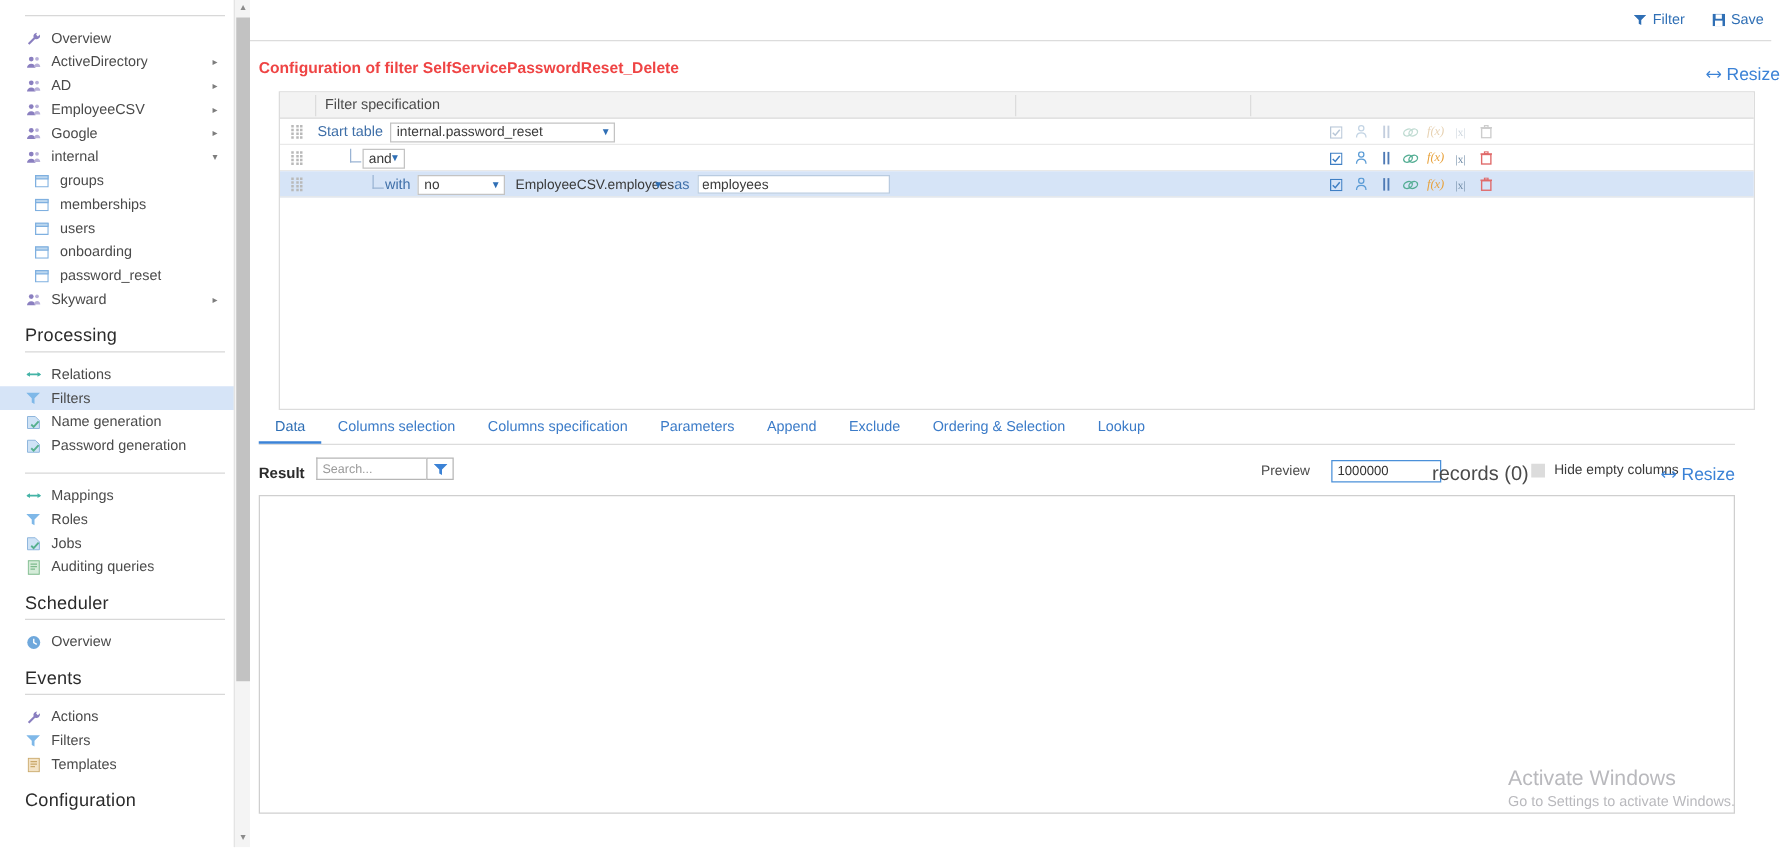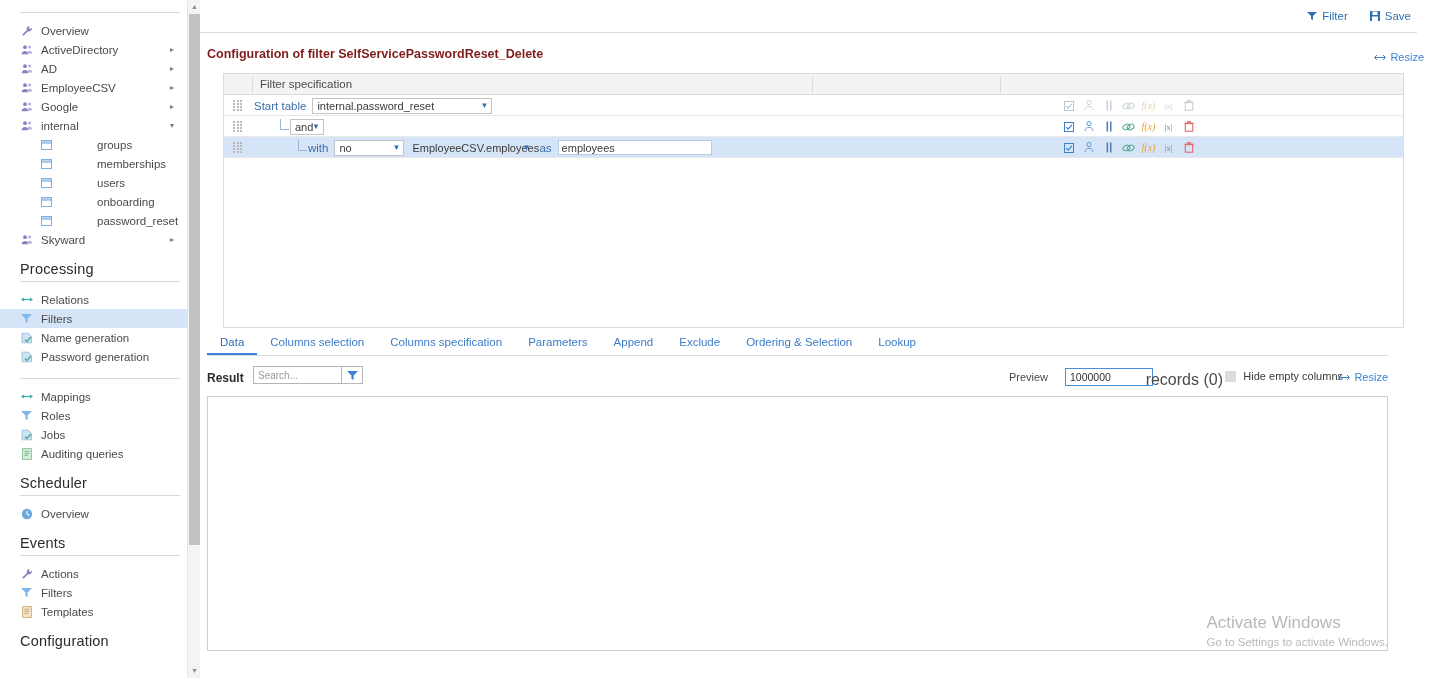--- a/index.html
+++ b/index.html
@@ -50,22 +50,21 @@
     margin-right: 8px;
     flex: 0 0 13px;
     display: inline-flex; align-items: center; justify-content: center;
   }
   .sb-item .sb-label { white-space: nowrap; overflow: hidden; }
   .sb-item .sb-caret {
     position: absolute; right: 26px;
     font-size: 8px; color: #7d7d7d; line-height: 1;
   }
   .sb-sub {
-    padding-left: 40px;
-    gap: 36px;
+    padding-left: 27px;
   }
   .sb-spacer { height: 12px; }
 
   
   #sb-scroll {
     position: absolute; top: 0; right: 0;
     width: 13px; height: 678px;
     background: #f4f4f4;
     border-left: 1px solid #e4e4e4;
   }
@@ -94,25 +93,25 @@
   .tb-btn {
     display: inline-flex; align-items: center;
     color: #2f6fb5; font-size: 11.5px;
     margin-left: 22px; margin-top: 10px;
     cursor: pointer;
   }
   .tb-btn .ico { margin-right: 5px; display: inline-flex; }
 
   .page-title {
     position: absolute; left: 7px; top: 47px;
-    font-size: 12.5px; font-weight: bold; color: #7f1d1d;
+    font-size: 12.5px; font-weight: bold; color: #ef4444;
   }
 
   .resize-link {
-    color: #3b82d6; font-size: 11px;
+    color: #3b82d6; font-size: 14px;
     display: inline-flex; align-items: center; cursor: pointer;
   }
   .resize-link .ico { margin-right: 4px; color: #3b82d6; }
 
   #resize-top { position: absolute; right: 6px; top: 51px; }
 
   
   #specpanel {
     position: absolute; left: 23px; top: 73px;
     width: 1181px; height: 255px;

